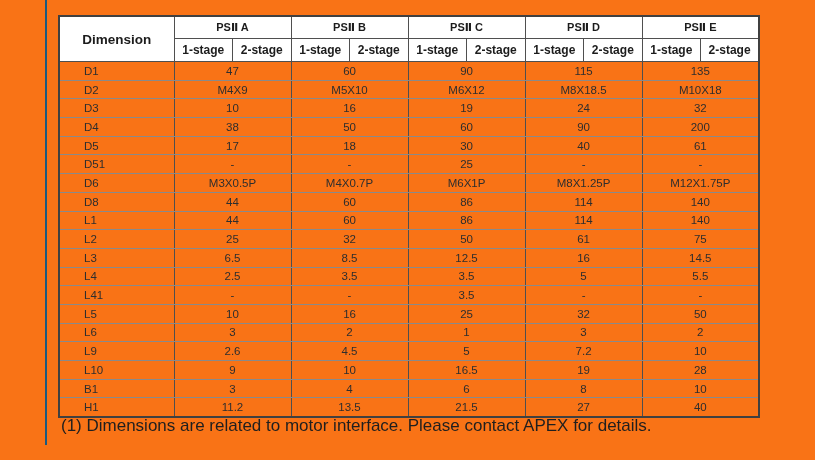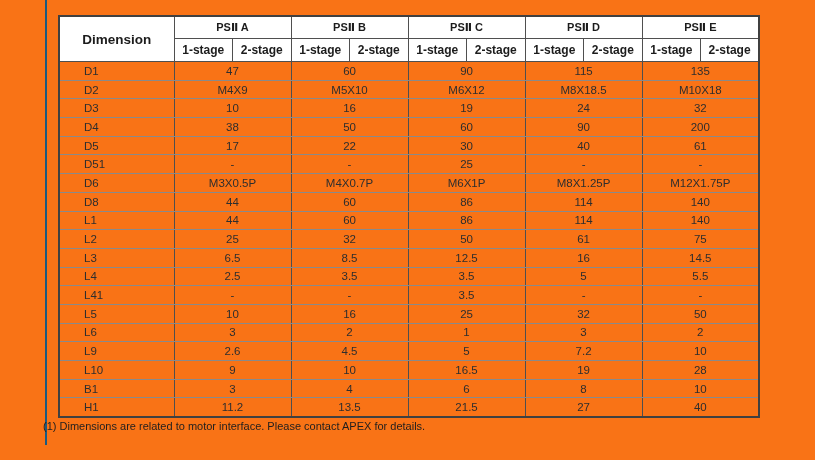--- a/index.html
+++ b/index.html
@@ -68,23 +68,23 @@
   }
   td.dim-cell .dim-tol {
     position: absolute;
     left: 72px;
     top: 50%;
     transform: translateY(-50%);
     margin-left: 48px;
   }
   .footnote {
     position: absolute;
-    left: 43px;
+    left: 61px;
     top: 419px;
-    font-size: 11px;
+    font-size: 17px;
     color: #1f1f1f;
     line-height: 14px;
   }
 </style>
 </head>
 <body>
 
 <div class="page">
 
   <div class="accent-line" style="background: rgb(26, 90, 128);"></div>
@@ -155,21 +155,21 @@
             <td class="dim-cell"><span class="dim-label">D4</span><span class="dim-tol">h7</span></td>
             <td colspan="2">38</td>
             <td colspan="2">50</td>
             <td colspan="2">60</td>
             <td colspan="2">90</td>
             <td colspan="2">200</td>
           </tr>
           <tr>
             <td class="dim-cell"><span class="dim-label">D5</span></td>
             <td colspan="2">17</td>
-            <td colspan="2">22</td>
+            <td colspan="2">18</td>
             <td colspan="2">30</td>
             <td colspan="2">40</td>
             <td colspan="2">61</td>
           </tr>
           <tr>
             <td class="dim-cell"><span class="dim-label">D51</span></td>
             <td colspan="2">-</td>
             <td colspan="2">-</td>
             <td colspan="2">25</td>
             <td colspan="2">-</td>

